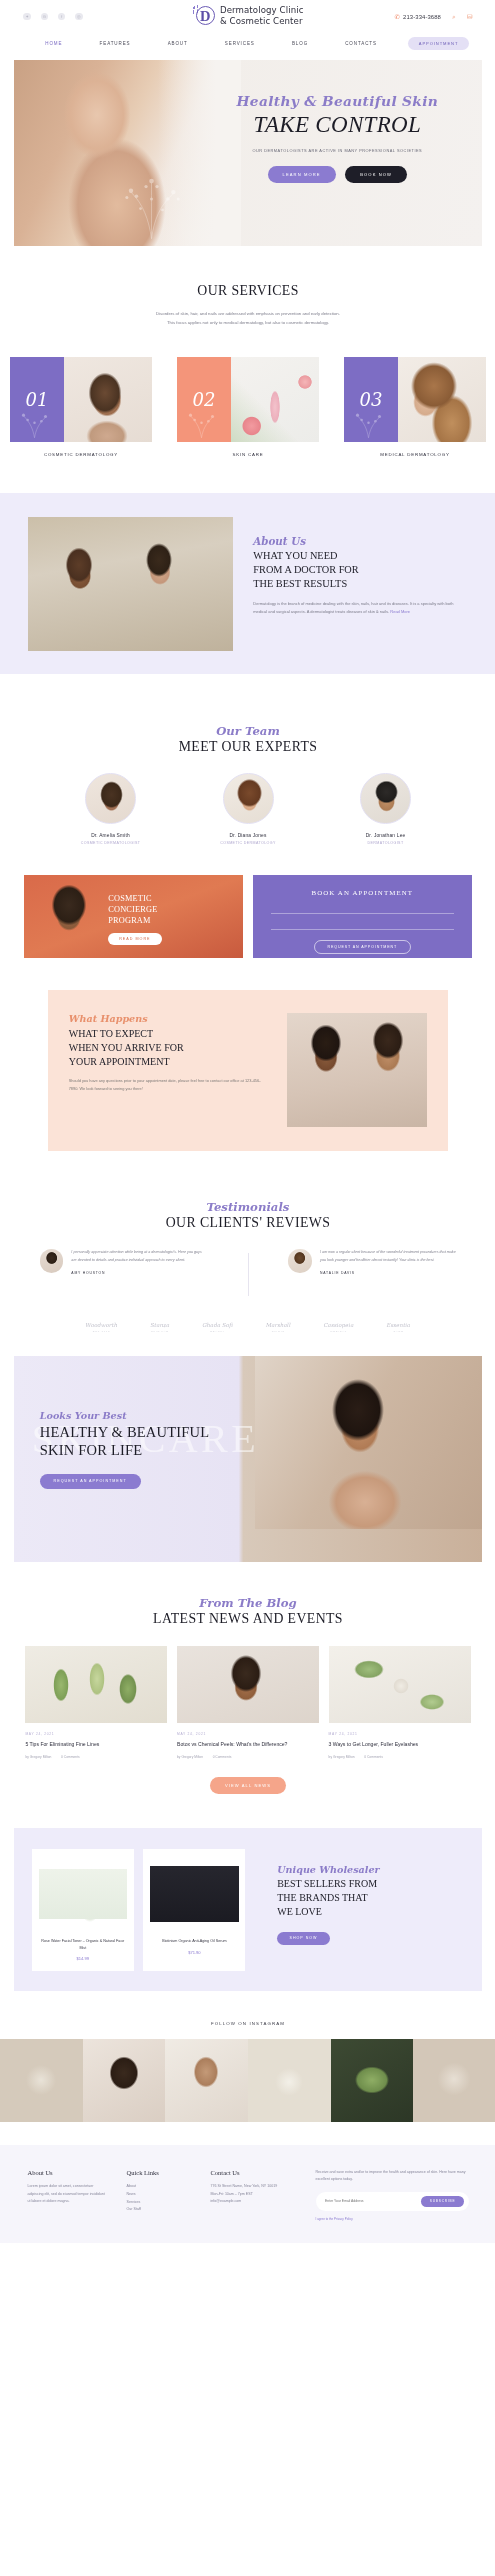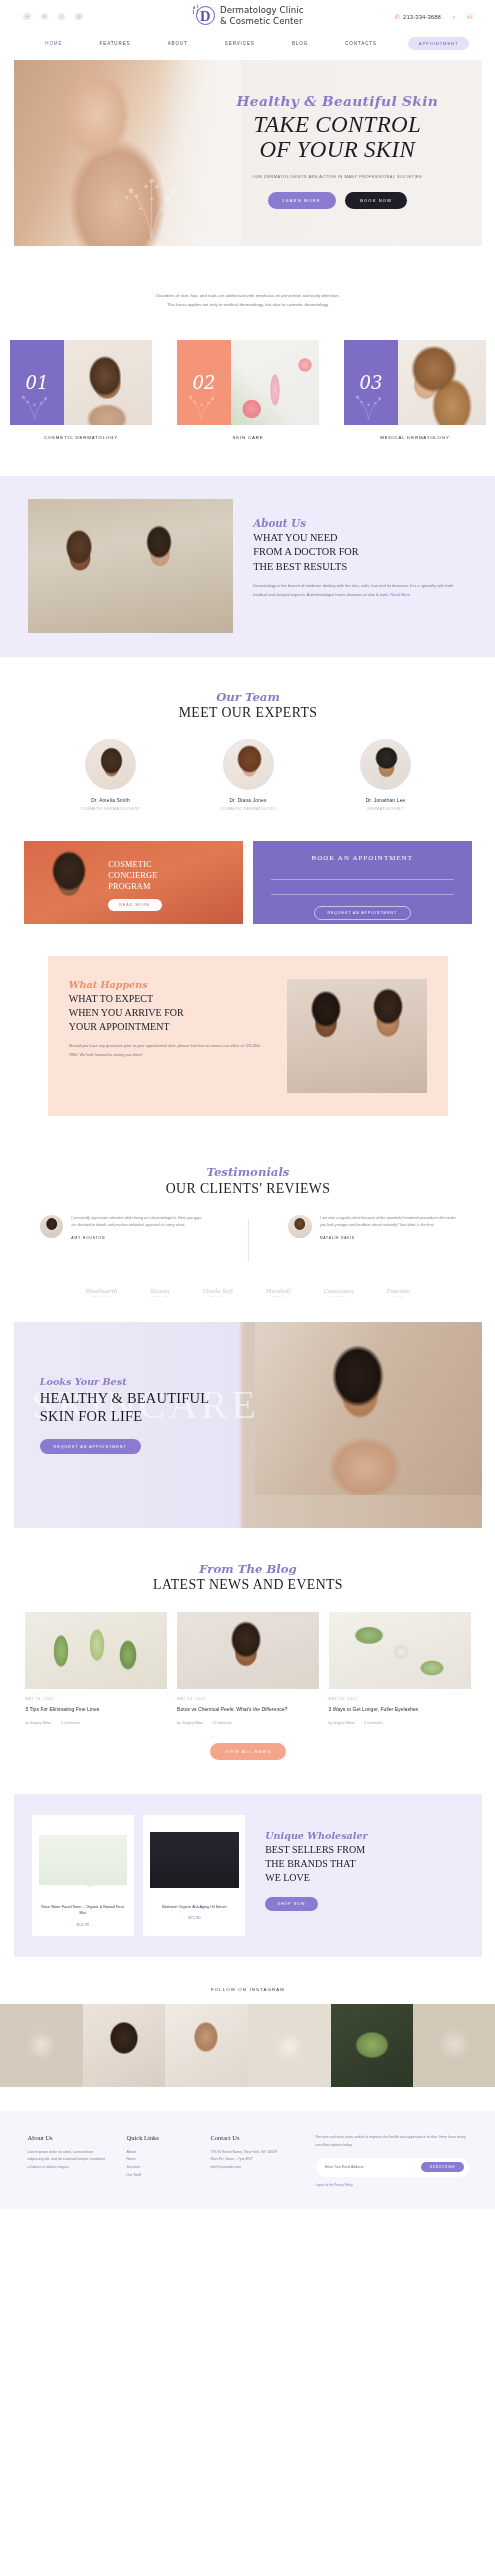--- a/index.html
+++ b/index.html
@@ -175,21 +175,21 @@
   .about-title {
     font-family: "Liberation Serif", serif; font-size: 10.3px; line-height: 1.38;
     color: #1d1d27; margin-top: 2.1px;
   }
   .about-body {
     margin-top: 8.3px; font-size: 4px; line-height: 2.1; color: #7b7b89;
   }
   .about-body a { color: #8b7bd0; text-decoration: none; }
 
   
-  .team { padding: 33px 0 0; }
+  .team { padding: 50px 0 0; }
   .team-row { display: flex; justify-content: center; gap: 27.5px; margin-top: 18px; }
   .member { width: 110px; text-align: center; }
   .avatar {
     width: 51px; height: 51px; border-radius: 50%; margin: 0 auto;
     border: 0.7px solid #e3e0f2; position: relative; overflow: hidden;
   }
   .a1 { background: radial-gradient(ellipse 15px 18px at 25.5px 20.7px, #4a3322 0%, #3b2819 65%, transparent 75%), radial-gradient(ellipse 9.6px 11.7px at 25.5px 27.5px,#b58063 0%,#a06e52 70%,transparent 82%), linear-gradient(160deg,#efe6de,#e4d9cf); }
   .a2 { background: radial-gradient(ellipse 16.5px 18.6px at 25.5px 19px, #7a4a2c 0%, #653a21 65%, transparent 76%), radial-gradient(ellipse 9.6px 11.7px at 25.5px 27.5px,#e6bc9b 0%,#d7a886 70%,transparent 82%), linear-gradient(160deg,#f1ebe4,#e6ded4); }
   .a3 { background: radial-gradient(ellipse 15px 15px at 25.5px 18px, #2d2a28 0%, #201e1c 65%, transparent 76%), radial-gradient(ellipse 10.3px 12.4px at 25.5px 27.5px,#c08f66 0%,#ae7d55 70%,transparent 82%), linear-gradient(160deg,#ece7e1,#e0dad2); }
   .m-name { margin-top: 8.3px; font-size: 4.8px; letter-spacing: 0.2px; color: #2f2f3d; }
@@ -315,21 +315,21 @@
   .bmeta { margin-top: 8.3px; font-size: 3.3px; letter-spacing: 0.7px; color: #b5aed2; text-transform: uppercase; }
   .btitle2 {
     margin-top: 4.8px; font-size: 5.1px; line-height: 1.5; color: #2f2f3d;
     font-family: "Liberation Sans", sans-serif;
   }
   .bfoot { margin-top: 6.9px; display: flex; gap: 9.6px; font-size: 3.3px; color: #a5a5b4; }
   .blog-more { text-align: center; margin-top: 18px; }
   .blog-more .btn { display: inline-block; }
 
   
-  .products { margin: 34px 13.8px 0; background: #eeecfa; padding: 20.7px 18px; display: flex; gap: 6px; }
+  .products { margin: 34px 13.8px 0; background: #eeecfa; padding: 20.7px 18px; display: flex; gap: 18px; }
   .prod-grid { display: flex; gap: 9.6px; }
   .prod {
     width: 102px; background: #fff; padding: 8.3px 6.9px 9.6px; text-align: center;
   }
   .prod-img { height: 74px; margin-bottom: 6.9px; }
   .pr1 { background:
       linear-gradient(180deg, transparent 16%, #eef3ea 16%, #e4ece0 84%, transparent 84%),
       radial-gradient(ellipse 15px 27.5px at 51px 43px, #f3f7f0 0%, #e5ece0 70%, transparent 80%),
       #fff; }
   .pr2 { background:
@@ -455,32 +455,32 @@
           <circle cx="68" cy="52" r="2.4"></circle>
         <circle cx="44" cy="84" r="2"></circle>
           <circle cx="76" cy="86" r="2"></circle>
           <circle cx="60" cy="70" r="2.2"></circle>
       </g>
     </svg>
     <div class="hero-content">
       <div class="script hero-script">Healthy &amp; Beautiful Skin</div>
       <div class="hero-h1">
         <div>TAKE CONTROL</div>
-        <div>OF YOUR SKIN</div>
       </div>
       <div class="hero-sub">OUR DERMATOLOGISTS ARE ACTIVE IN MANY PROFESSIONAL SOCIETIES</div>
       <div class="hero-btns">
         <div class="btn btn-purple">LEARN MORE</div>
         <div class="btn btn-dark">BOOK NOW</div>
       </div>
     </div>
   </div>
 
   <div class="services">
     <div class="sec-head">
+      <div class="sec-title">OUR SERVICES</div>
       <div class="sec-desc">
         <div>Disorders of skin, hair, and nails are addressed with emphasis on prevention and early detection.</div>
         <div>This focus applies not only to medical dermatology, but also to cosmetic dermatology.</div>
       </div>
     </div>
     <div class="svc-row">
 
       <div class="svc-card">
         <div class="svc-visual">
           <div class="svc-num purple">

